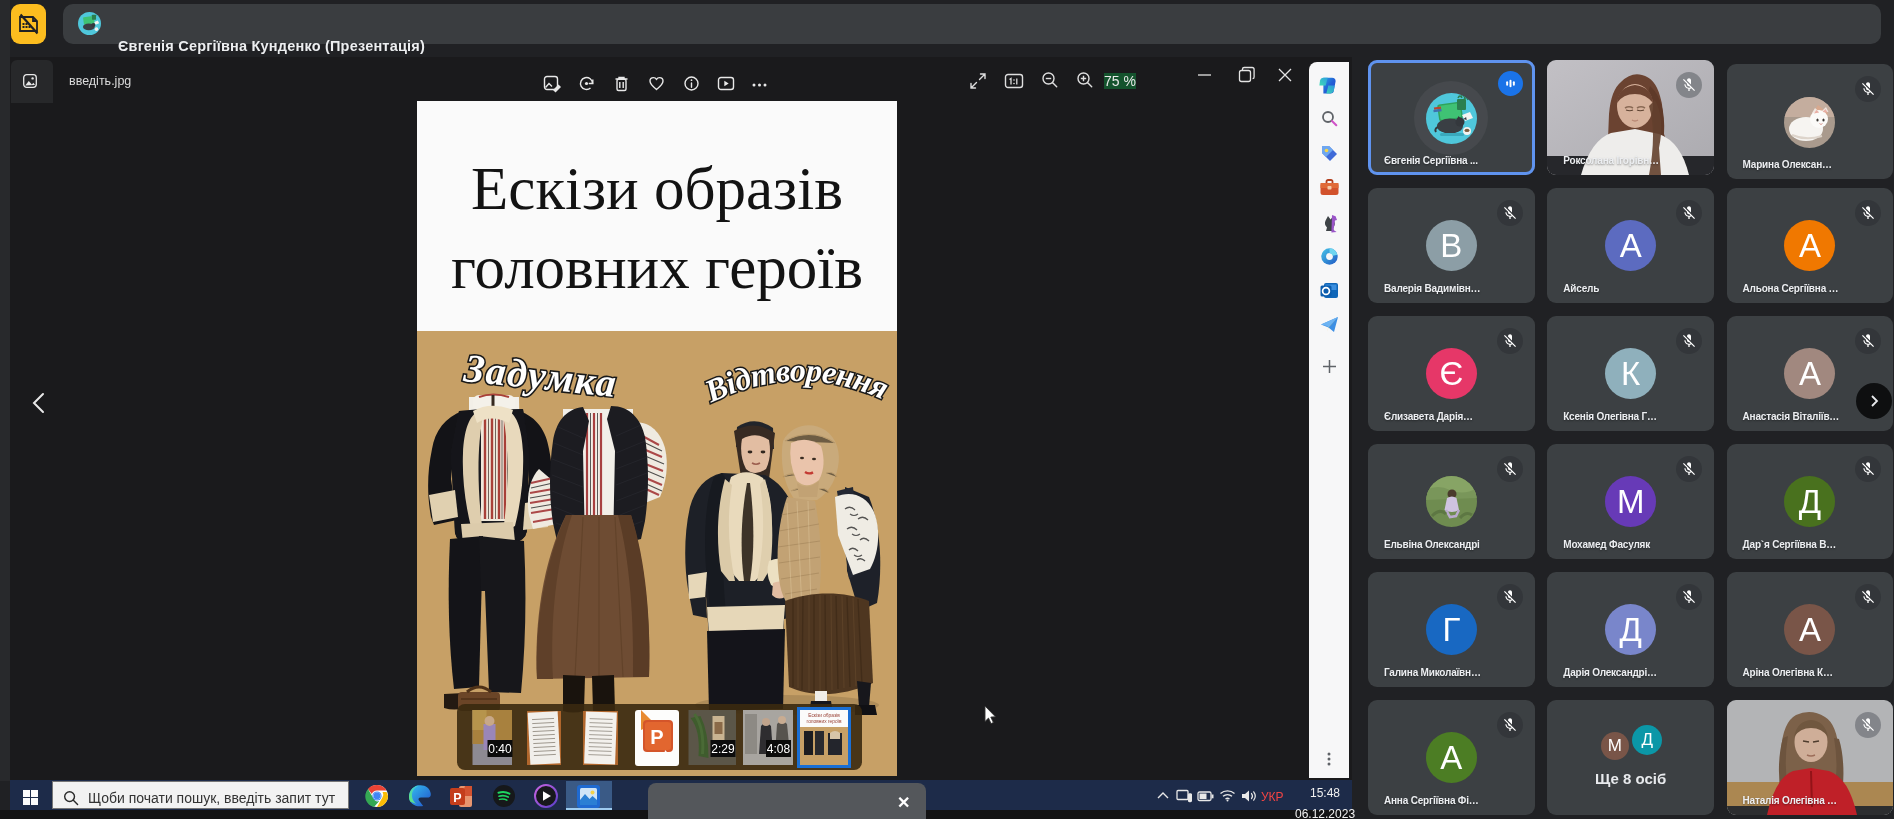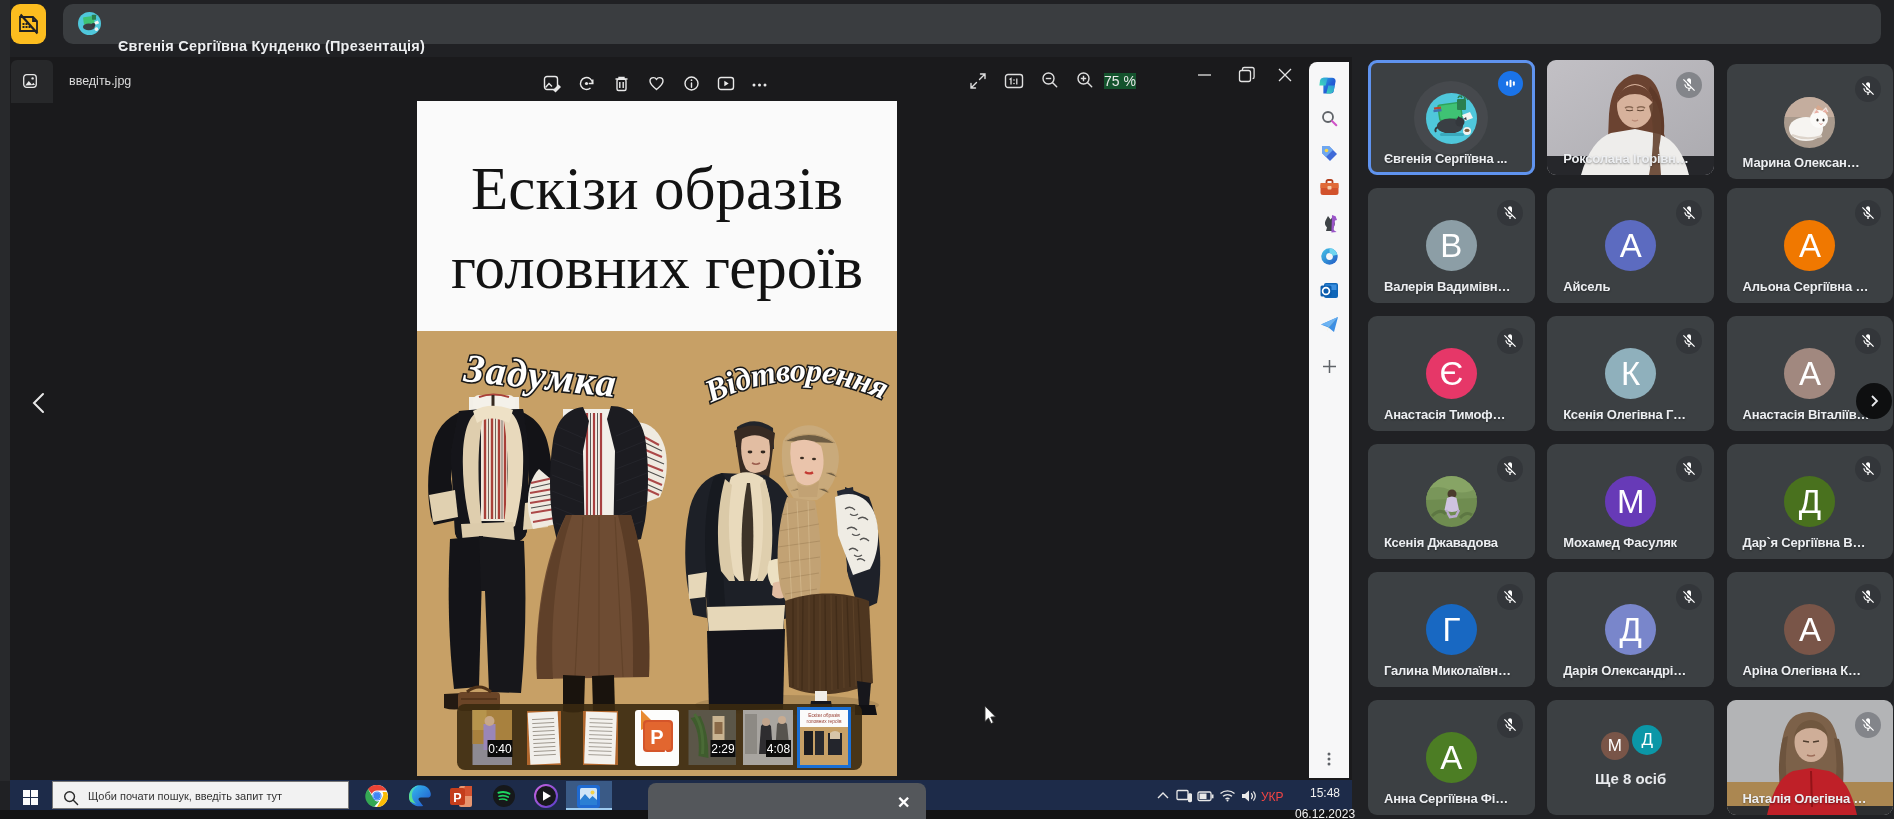--- a/index.html
+++ b/index.html
@@ -1,19 +1,19 @@
 <!DOCTYPE html>
 <html><head>
 <meta charset="utf-8">
 <style>
   html,body{margin:0;padding:0;width:1894px;height:819px;overflow:hidden;background:#202124;font-family:"Liberation Sans",sans-serif;}
   .abs{position:absolute;}
   #stage{position:relative;width:1894px;height:819px;}
   .tile{position:absolute;background:#3c4043;border-radius:9px;overflow:hidden;}
-  .tname{position:absolute;left:16px;bottom:9px;color:#eceef1;font-size:13px;font-weight:700;letter-spacing:-0.2px;white-space:nowrap;text-shadow:0 1px 2px rgba(0,0,0,0.4);text-align:center;}
+  .tname{position:absolute;left:16px;bottom:9px;color:#eceef1;font-size:10px;font-weight:700;letter-spacing:-0.2px;white-space:nowrap;text-shadow:0 1px 2px rgba(0,0,0,0.4);text-align:center;}
   .avy{position:absolute;border-radius:50%;display:flex;align-items:center;justify-content:center;color:#fff;font-size:33px;font-weight:400;}
   .micoff{position:absolute;top:12px;right:12px;width:26px;height:26px;border-radius:50%;background:#33363a;display:flex;align-items:center;justify-content:center;}
 </style>
 </head>
 <body>
 <div id="stage">
 
   <div class="abs" style="left:0;top:0;width:10px;height:781px;background:#28292c;"></div>
 
   <div class="abs" style="left:10px;top:57px;width:1342px;height:724px;background:#1a1a1c;"></div>
@@ -394,21 +394,21 @@
       <rect x="8" y="0" width="7" height="7"></rect>
       <rect x="0" y="8" width="7" height="7"></rect>
       <rect x="8" y="8" width="7" height="7"></rect>
     </svg>
 
   <div class="abs" style="left:52px;top:781px;width:297px;height:28px;background:#f2f2f2;border:1px solid #777;box-sizing:border-box;"></div>
   <svg class="abs" style="left:63px;top:790px" width="16" height="16" viewBox="0 0 17 17" fill="none" stroke="#2a2a2a" stroke-width="1.5">
       <circle cx="7" cy="7" r="5.2"></circle>
       <path d="M11 11l4.5 4.5" stroke-linecap="round"></path>
     </svg>
-  <div class="abs" style="left:88px;top:790px;color:#333;font-size:11px;">Щоби почати пошук, введіть запит тут</div>
+  <div class="abs" style="left:88px;top:790px;color:#333;font-size:14px;">Щоби почати пошук, введіть запит тут</div>
 
   <svg class="abs" style="left:364px;top:783px" width="26" height="26" viewBox="0 0 26 26">
       <circle cx="13" cy="13" r="11" fill="#fff"></circle>
       <path d="M13 2a11 11 0 0 1 9.5 5.5H13a5.6 5.6 0 0 0-5.2 3.6L4 6A11 11 0 0 1 13 2z" fill="#ea4335"></path>
       <path d="M24 13a11 11 0 0 1-11 11l5.4-9.4A5.6 5.6 0 0 0 18.6 9h3.9A11 11 0 0 1 24 13z" fill="#fbbc05"></path>
       <path d="M4 6l5.6 9.7A5.6 5.6 0 0 0 13 18.6c.8 0 1.6-.2 2.3-.5L10 24A11 11 0 0 1 4 6z" fill="#34a853"></path>
       <circle cx="13" cy="13" r="4.6" fill="#4285f4"></circle>
       <circle cx="13" cy="13" r="3.6" fill="#fff"></circle>
       <circle cx="13" cy="13" r="3.4" fill="#4285f4"></circle>
     </svg>
@@ -722,21 +722,21 @@
         </div>
         <div class="tname">Альона Сергіївна …</div>
       </div>
       <div class="tile" style="left:1368px;top:315.8px;width:166.7px;height:115px;">
         <div class="avy" style="left:57.849999999999994px;top:32.5px;width:51px;height:51px;background:#e63768">Є</div>
         <div class="micoff">
           <svg width="16" height="16" viewBox="0 0 24 24">
             <path fill="#fff" d="M15 11.17c0-.06.02-.11.02-.17V5c0-1.66-1.34-3-3-3s-3 1.34-3 3v.18l5.98 5.99zM4.27 3L3 4.27l6.01 6.01V11c0 1.66 1.33 3 2.99 3 .22 0 .44-.03.65-.08l1.66 1.66c-.71.33-1.5.52-2.31.52-2.76 0-5.3-2.1-5.3-5.1H5c0 3.41 2.72 6.23 6 6.72V21h2v-3.28c.91-.13 1.77-.45 2.54-.9L19.73 21 21 19.73 4.27 3z"></path>
           </svg>
         </div>
-        <div class="tname">Анастасія Тимоф…</div>
+        <div class="tname">Єлизавета Дарія…</div>
       </div>
       <div class="tile" style="left:1547.3px;top:315.8px;width:166.7px;height:115px;">
         <div class="avy" style="left:57.849999999999994px;top:32.5px;width:51px;height:51px;background:#8fb0bc">К</div>
         <div class="micoff">
           <svg width="16" height="16" viewBox="0 0 24 24">
             <path fill="#fff" d="M15 11.17c0-.06.02-.11.02-.17V5c0-1.66-1.34-3-3-3s-3 1.34-3 3v.18l5.98 5.99zM4.27 3L3 4.27l6.01 6.01V11c0 1.66 1.33 3 2.99 3 .22 0 .44-.03.65-.08l1.66 1.66c-.71.33-1.5.52-2.31.52-2.76 0-5.3-2.1-5.3-5.1H5c0 3.41 2.72 6.23 6 6.72V21h2v-3.28c.91-.13 1.77-.45 2.54-.9L19.73 21 21 19.73 4.27 3z"></path>
           </svg>
         </div>
         <div class="tname">Ксенія Олегівна Г…</div>
       </div>
@@ -764,21 +764,21 @@
               <path d="M21 22 q5 -3 9.5 0 l2.5 12 q-7 4 -14.5 0z" fill="#cfc3e0"></path>
               <path d="M20 34 l4 7 6-1 3-6" stroke="#b9aacd" stroke-width="2.5" fill="none"></path>
               <path d="M6 40 q8 -8 14 -2 M34 42 q6 -7 12 -3" stroke="#5d7743" stroke-width="3" fill="none"></path>
             </g>
           </svg></div>
         <div class="micoff">
           <svg width="16" height="16" viewBox="0 0 24 24">
             <path fill="#fff" d="M15 11.17c0-.06.02-.11.02-.17V5c0-1.66-1.34-3-3-3s-3 1.34-3 3v.18l5.98 5.99zM4.27 3L3 4.27l6.01 6.01V11c0 1.66 1.33 3 2.99 3 .22 0 .44-.03.65-.08l1.66 1.66c-.71.33-1.5.52-2.31.52-2.76 0-5.3-2.1-5.3-5.1H5c0 3.41 2.72 6.23 6 6.72V21h2v-3.28c.91-.13 1.77-.45 2.54-.9L19.73 21 21 19.73 4.27 3z"></path>
           </svg>
         </div>
-        <div class="tname">Ксенія Джавадова</div>
+        <div class="tname">Ельвіна Олександрі</div>
       </div>
       <div class="tile" style="left:1547.3px;top:443.7px;width:166.7px;height:115px;">
         <div class="avy" style="left:57.849999999999994px;top:32.5px;width:51px;height:51px;background:#673ab7">М</div>
         <div class="micoff">
           <svg width="16" height="16" viewBox="0 0 24 24">
             <path fill="#fff" d="M15 11.17c0-.06.02-.11.02-.17V5c0-1.66-1.34-3-3-3s-3 1.34-3 3v.18l5.98 5.99zM4.27 3L3 4.27l6.01 6.01V11c0 1.66 1.33 3 2.99 3 .22 0 .44-.03.65-.08l1.66 1.66c-.71.33-1.5.52-2.31.52-2.76 0-5.3-2.1-5.3-5.1H5c0 3.41 2.72 6.23 6 6.72V21h2v-3.28c.91-.13 1.77-.45 2.54-.9L19.73 21 21 19.73 4.27 3z"></path>
           </svg>
         </div>
         <div class="tname">Мохамед Фасуляк</div>
       </div>

